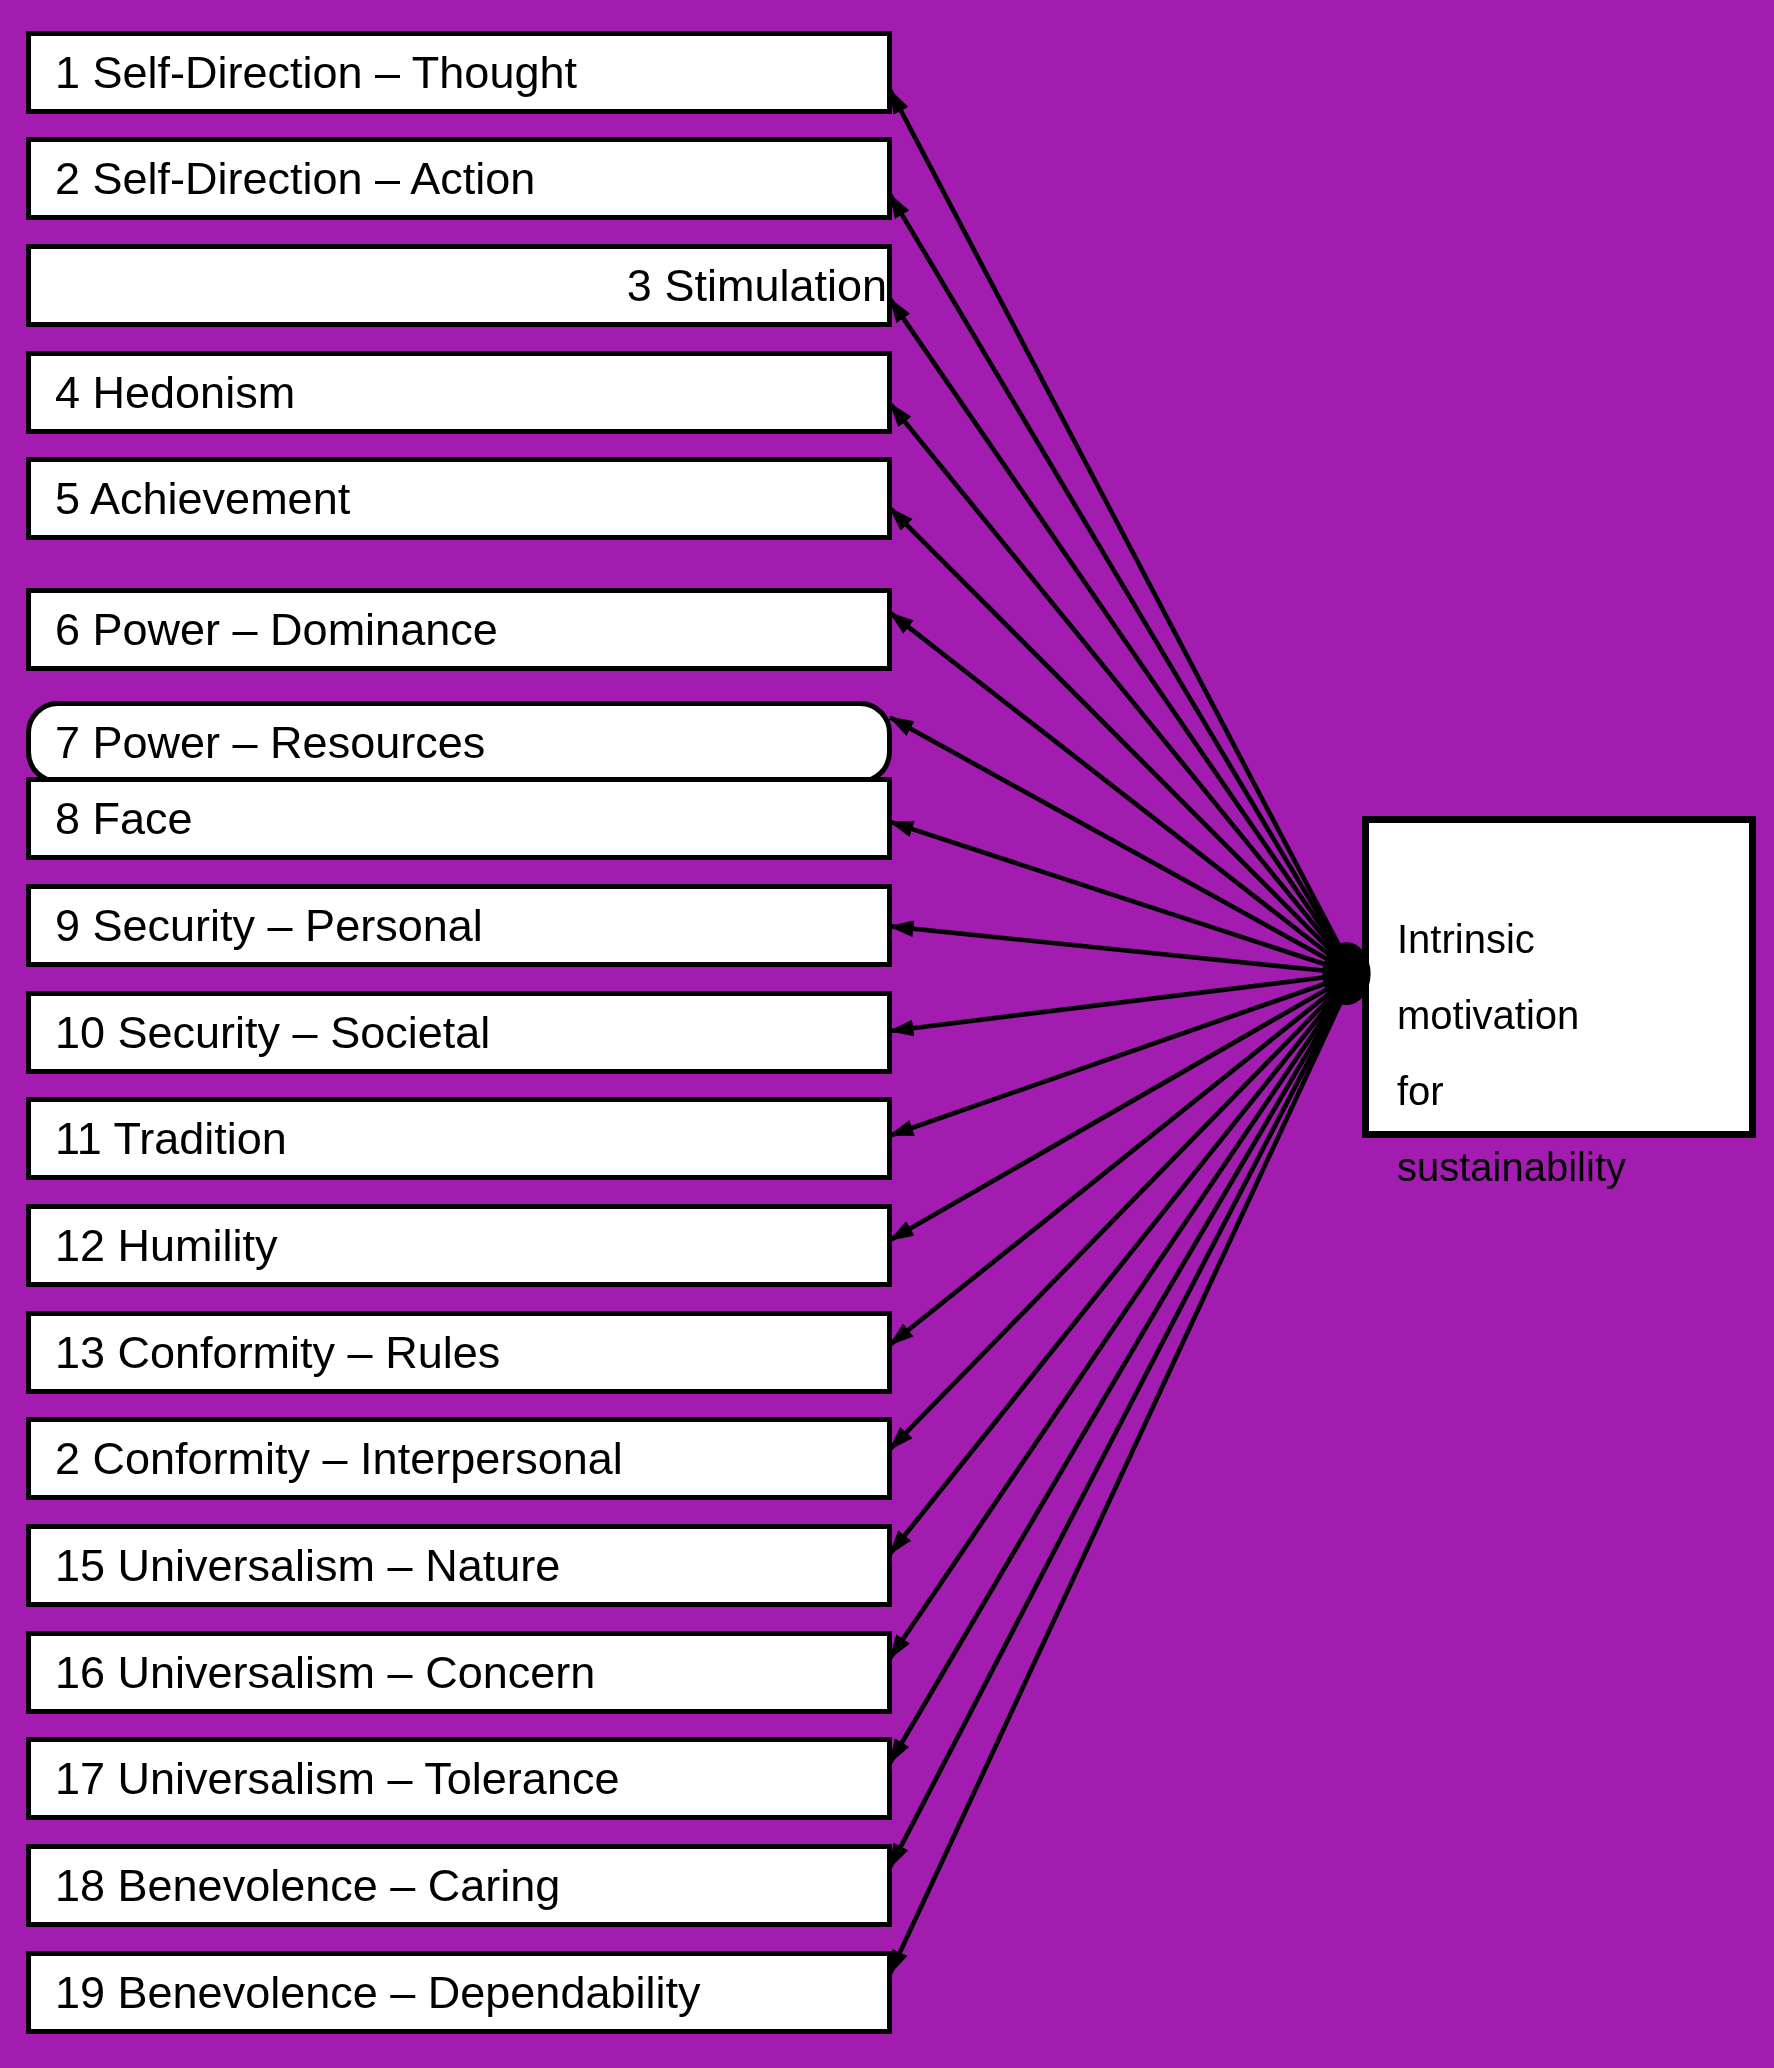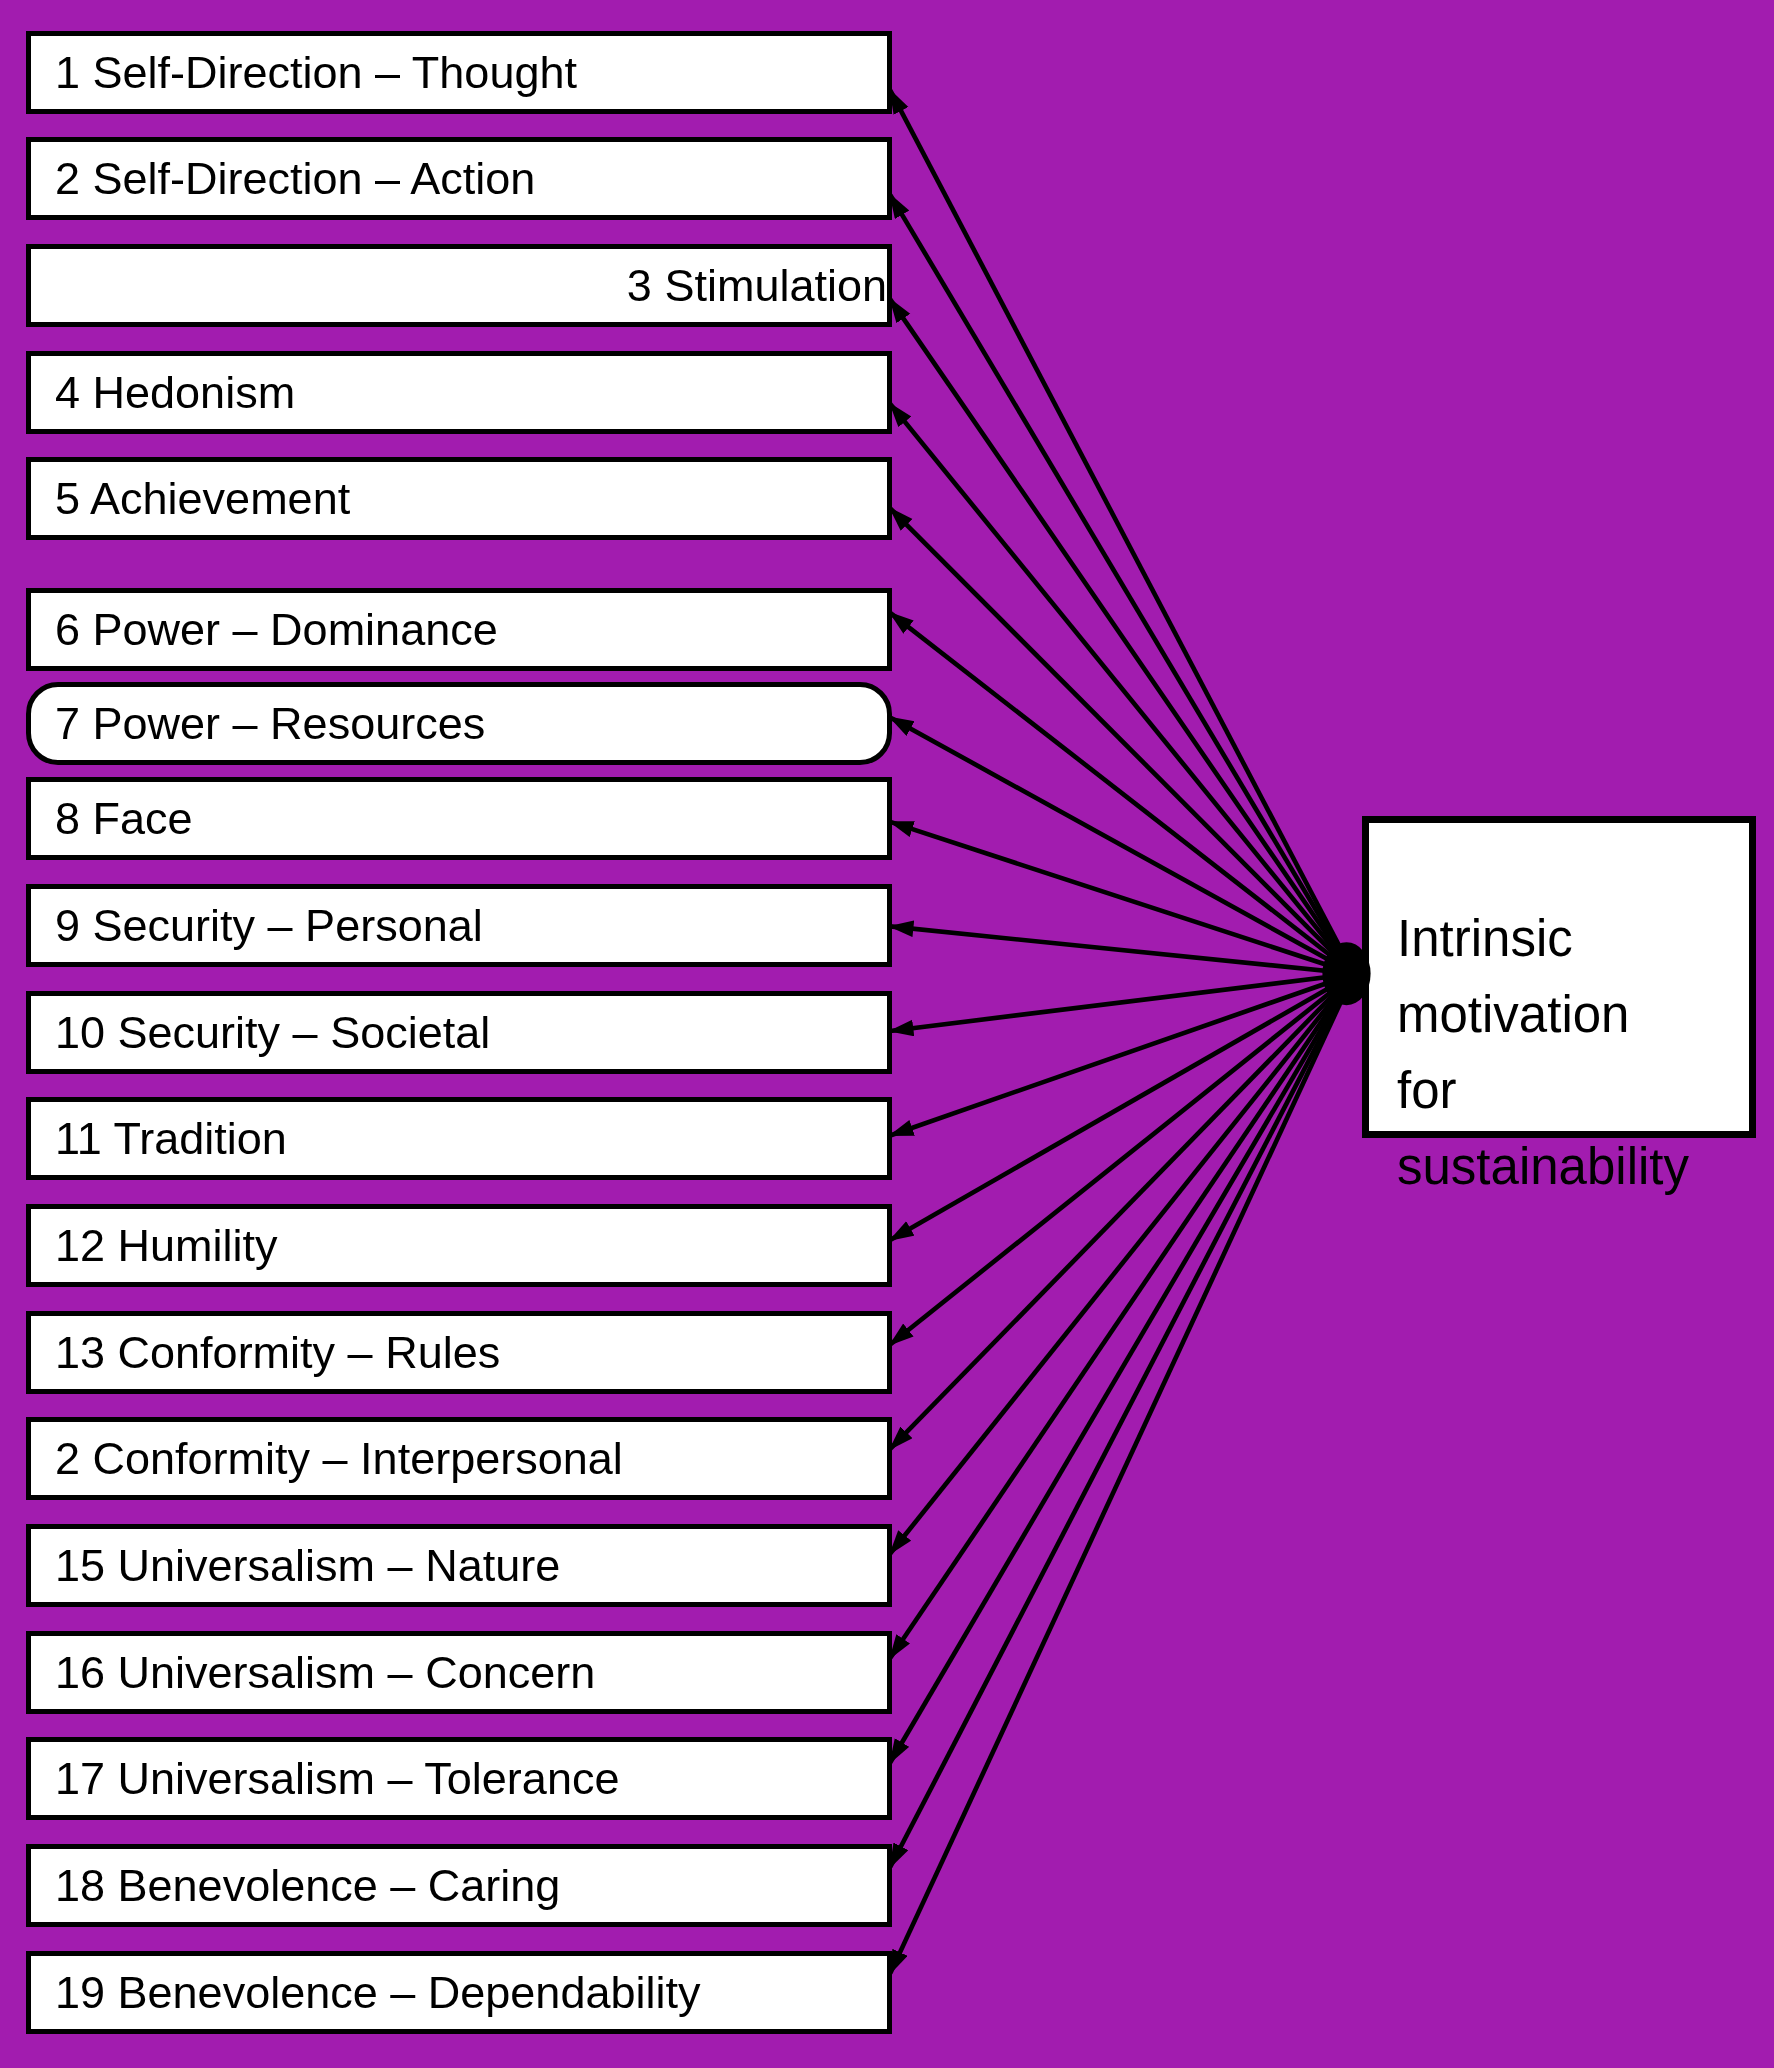--- a/index.html
+++ b/index.html
@@ -29,21 +29,21 @@
   .hub-box {
     position: absolute;
     left: 1362px;
     top: 816px;
     width: 394px;
     height: 322px;
     box-sizing: border-box;
     border: 7.4px solid #000000;
     background: #ffffff;
     padding: 1.9px 5.6px 0 28px;
-    font-size: 51px;
+    font-size: 40px;
     line-height: 76px;
     white-space: pre-line;
   }
   .arrows-layer {
     position: absolute;
     left: 0; top: 0;
     width: 1774px;
     height: 2068px;
     pointer-events: none;
   }
@@ -65,21 +65,21 @@
   </div>
       <div class="value-box" style="top: 351px;">
     <span>4 Hedonism</span>
   </div>
       <div class="value-box" style="top: 457px;">
     <span>5 Achievement</span>
   </div>
       <div class="value-box" style="top: 548px; margin-top: 40px;">
     <span>6 Power – Dominance</span>
   </div>
-      <div class="value-box" style="top: 682px; border-radius: 32px;">
+      <div class="value-box" style="top: 701px; border-radius: 32px;">
     <span>7 Power – Resources</span>
   </div>
       <div class="value-box" style="top: 777px;">
     <span>8 Face</span>
   </div>
       <div class="value-box" style="top: 884px;">
     <span>9 Security – Personal</span>
   </div>
       <div class="value-box" style="top: 991px;">
     <span>10 Security – Societal</span>

